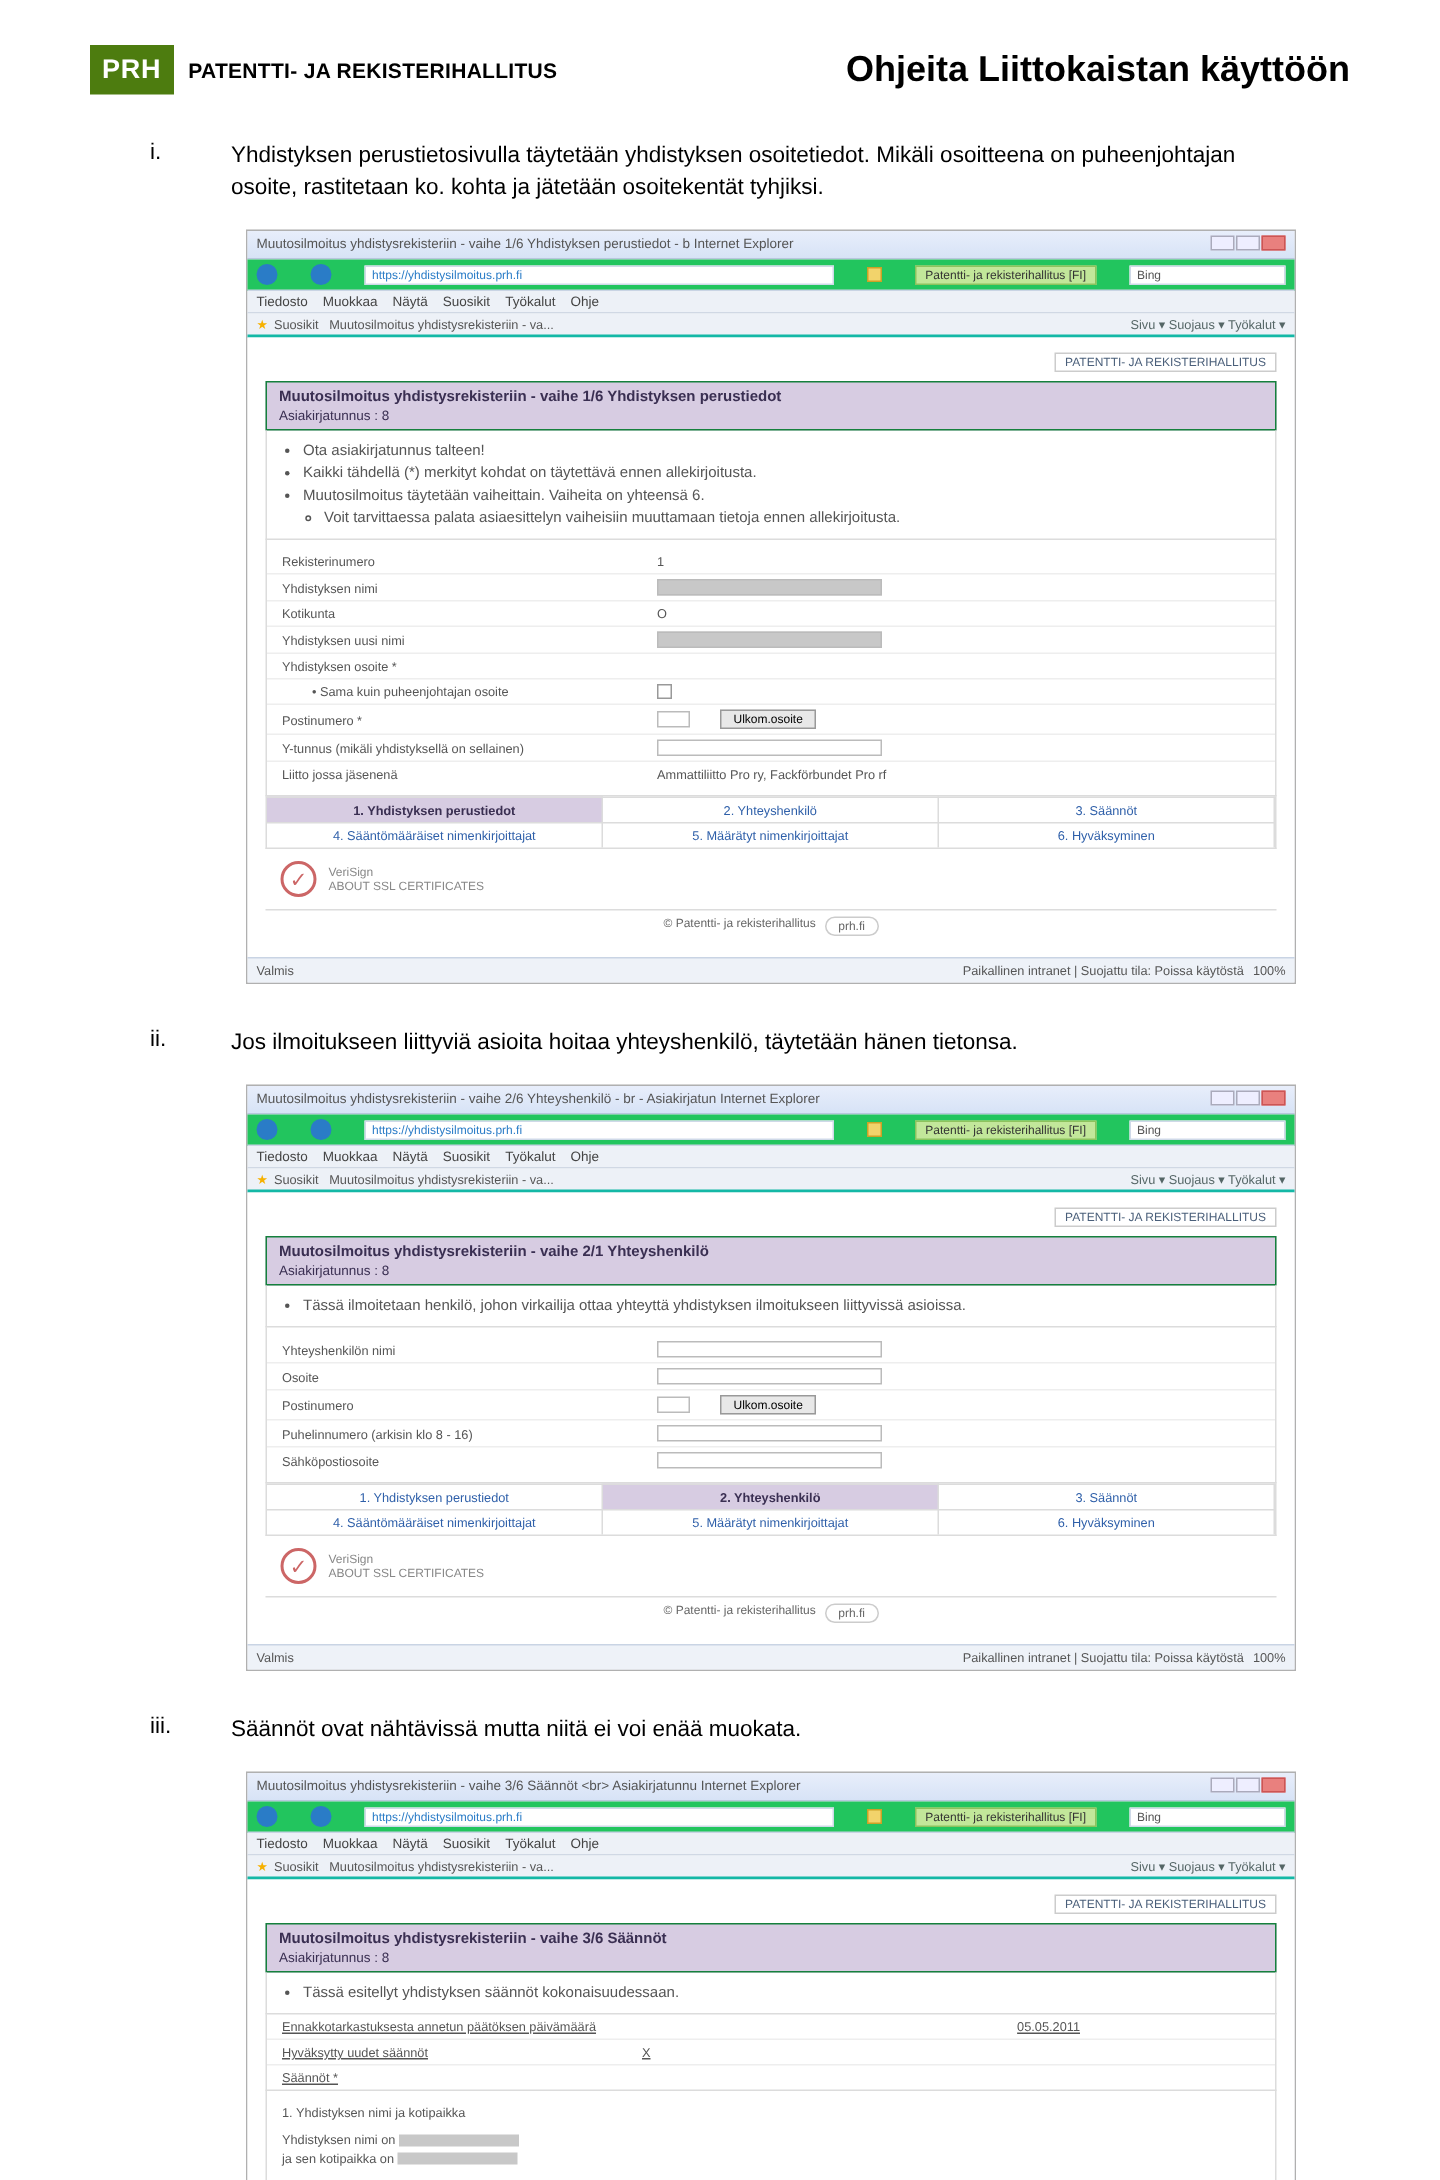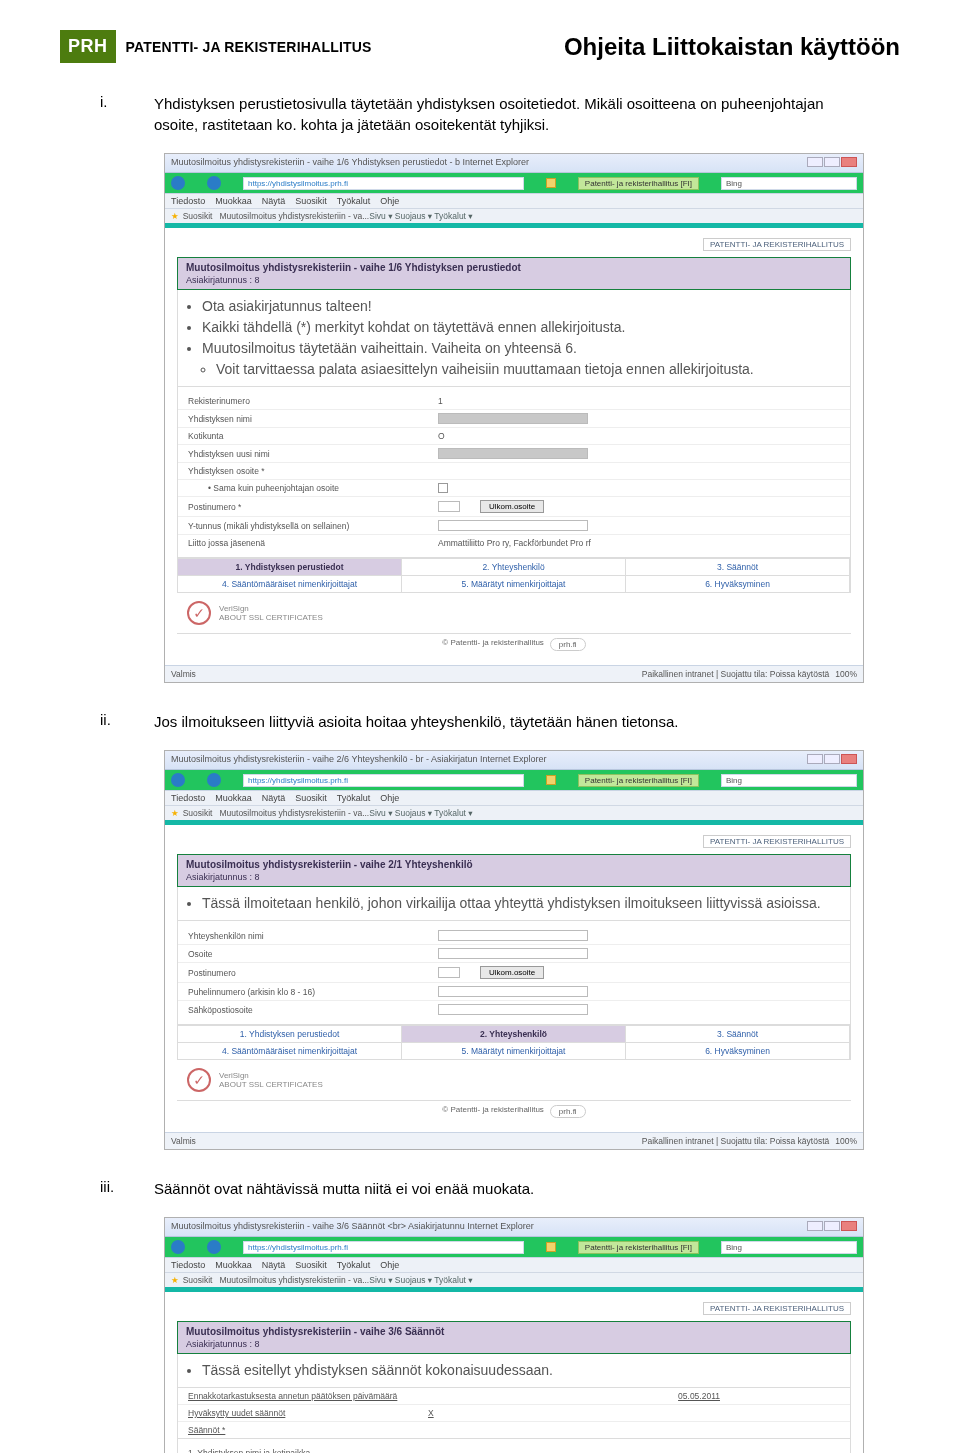--- a/index.html
+++ b/index.html
@@ -102,21 +102,21 @@
   }
   .sc-url {
     flex: 1;
     background: #fff;
     border: 1px solid #cfd9e8;
     padding: 1px 4px;
     font-size: 8px;
     color: #2a7cc7;
   }
   .sc-search {
-    width: 136px;
+    width: 104px;
     background: #fff;
     border: 1px solid #cfd9e8;
     padding: 1px 4px;
     font-size: 8px;
   }
   .sc-cert {
     background: #c2e79a;
     border: 1px solid #8dc35e;
     padding: 1px 6px;
     font-size: 8px;
@@ -125,24 +125,24 @@
   .sc-lock { width:10px; height:10px; background:#f2d36b; border:1px solid #cda126; display:inline-block;}
   .sc-menu {
     padding: 2px 6px;
     font-size: 9px;
     color: #444;
     background:#edf1f7;
     border-bottom:1px solid #d0d8e4;
   }
   .sc-menu span { margin-right: 10px; }
   .sc-favbar {
-    display:flex; justify-content:flex-start;
+    display:flex; justify-content:space-between;
     padding: 2px 6px;
     background:#edf1f7;
-    border-bottom:5px solid #14b8a6;
+    border-bottom:2px solid #14b8a6;
     font-size:8.5px;
   }
   .sc-favbar .star { color:#f6b100; margin-right:4px;}
   .sc-favbar .r { color:#566; }
 
   .sc-content {
     background:#fff;
     padding: 10px 12px;
   }
   .prh-badge {
@@ -160,21 +160,21 @@
     padding:4px 8px;
     color:#3a2f52;
   }
   .purple-head .t { font-weight:bold; font-size:10px; }
   .purple-head .sub { font-size:9px; margin-top:2px; }
   .info-box {
     border:1px solid #dcdcdc;
     border-top:none;
     padding: 6px 10px;
     color:#555;
-    font-size:14px;
+    font-size:10px;
   }
   .info-box ul { margin-left: 14px; line-height:1.5;}
   .info-box ul ul { margin-left: 14px; }
 
   .form-area {
     border:1px solid #dcdcdc;
     border-top:none;
     padding:6px 0;
   }
   .form-row {

